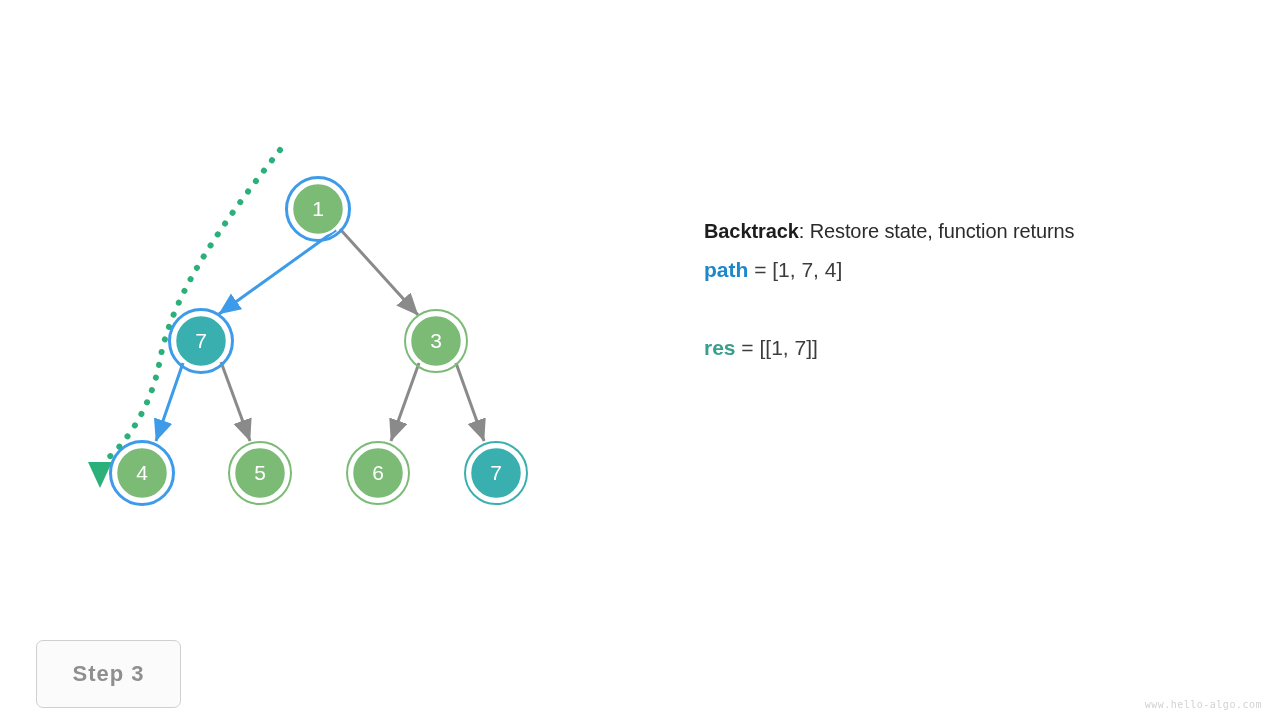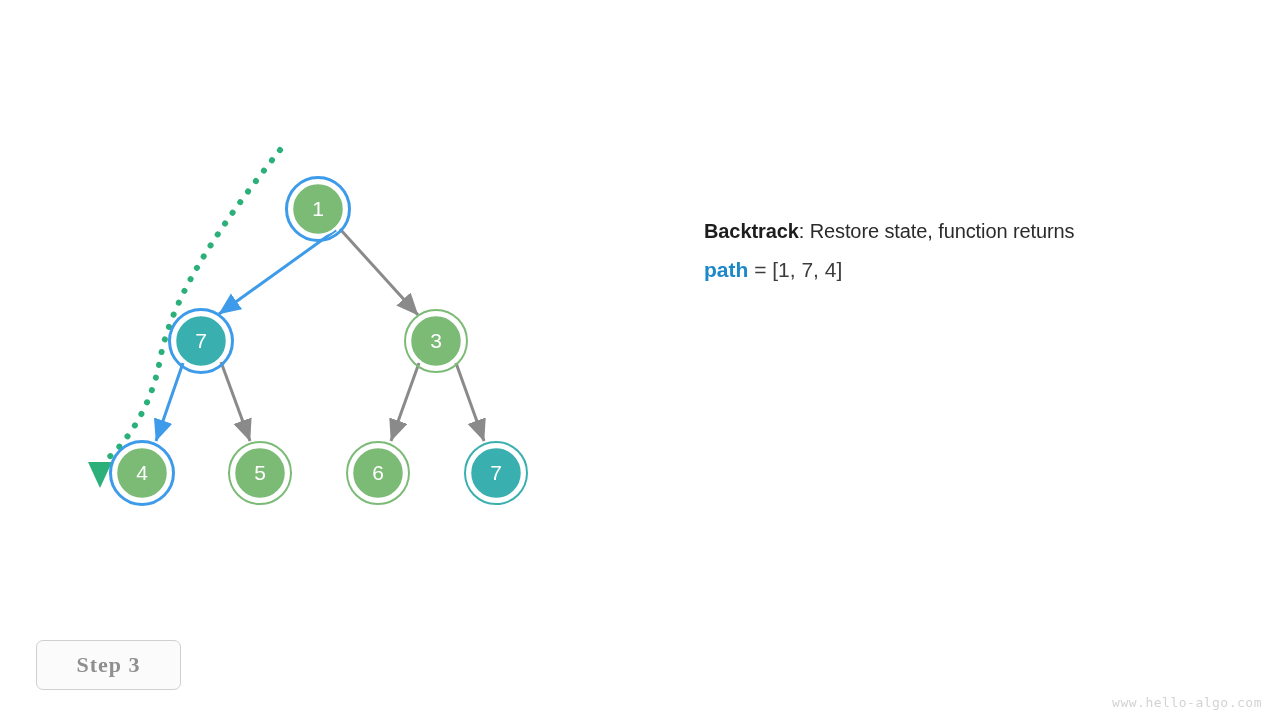--- a/index.html
+++ b/index.html
@@ -62,42 +62,42 @@
   .var-path { color: #1c87c9; font-weight: bold; }
   .var-res  { color: #3a9e8e; font-weight: bold; }
   .spacer-row { height: 42px; }
 
   
   #step-badge {
     position: absolute;
     left: 36px;
     top: 640px;
     width: 145px;
-    height: 50px;
+    height: 68px;
     border: 1px solid #d0d0d0;
     border-radius: 7px;
     background: #fbfbfb;
     display: flex;
     align-items: center;
     justify-content: center;
-    font-family: Liberation Serif, serif;
+    font-family: Liberation Sans, sans-serif;
     font-size: 22px;
     font-weight: bold;
     color: #8f8f8f;
     letter-spacing: 1px;
     box-sizing: border-box;
   }
 
   
   #watermark {
     position: absolute;
     right: 18px;
     bottom: 10px;
     font-family: "DejaVu Sans Mono", "Liberation Mono", monospace;
-    font-size: 13px;
+    font-size: 10px;
     color: #d3d3d3;
     letter-spacing: 0.5px;
   }
 
   .node-label {
     font-family: "Liberation Sans", sans-serif;
     font-size: 21px;
     fill: #ffffff;
   }
 </style>
@@ -179,20 +179,21 @@
 
 
   <div class="plain-row">
     <span class="desc-line"><b>Backtrack</b><span>: Restore state, function returns</span></span>
   </div>
 
   <div class="code-row"><span class="var-path">path</span><span> = [1, 7, 4]</span></div>
 
   <div class="spacer-row"></div>
 
+  <div class="code-row"><span class="var-res">res</span><span> = [[1, 7]]</span></div>
 
 </div>
 
 <div id="step-badge">
   <span>Step 3</span>
 </div>
 
 <div id="watermark">
   <span>www.hello-algo.com</span>
 </div>

